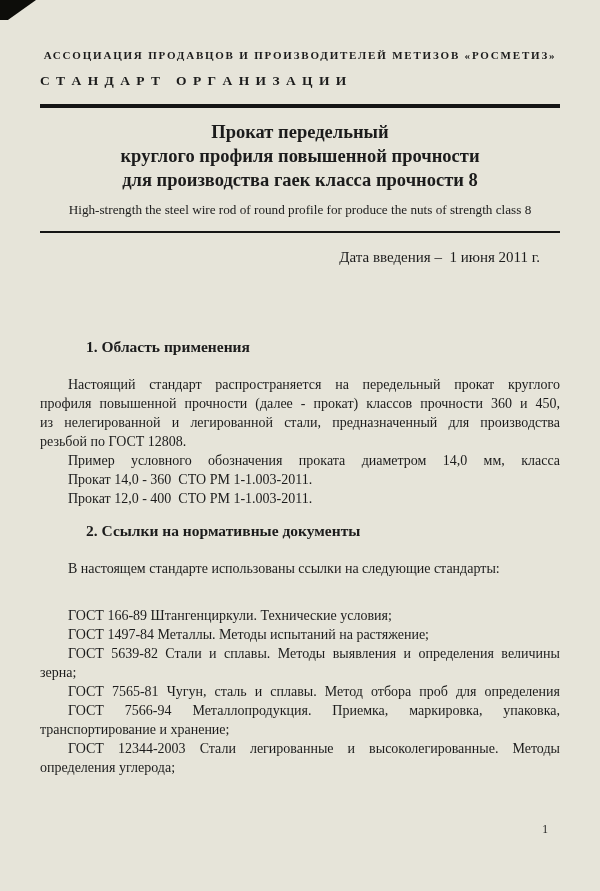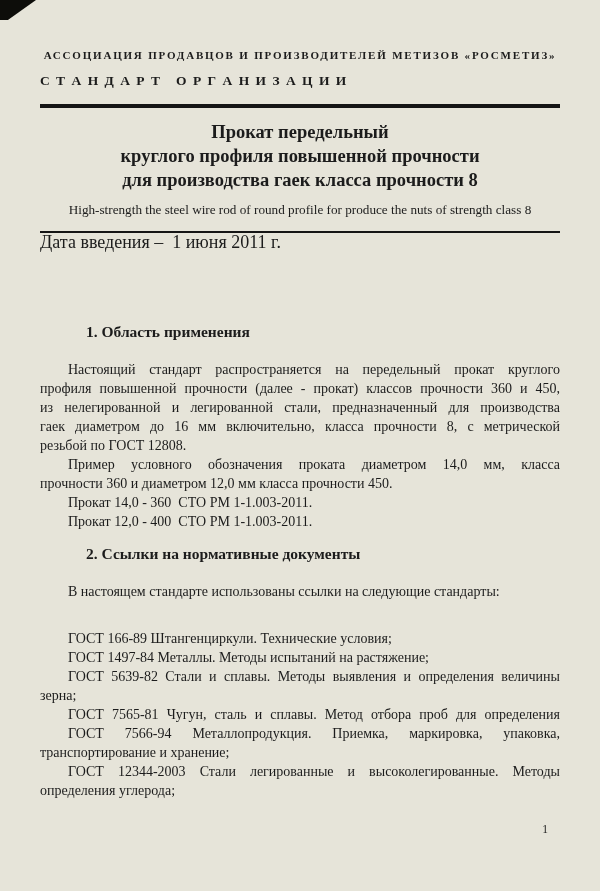--- a/index.html
+++ b/index.html
@@ -52,22 +52,24 @@
     line-height: 24px;
     font-weight: bold;
   }
   .subtitle {
     margin-top: 9px;
     text-align: center;
     font-size: 13.2px;
     line-height: 17px;
   }
   .date-line {
+    margin-top: 15px;
     padding-right: 20px;
-    font-size: 18px;
+    text-align: right;
+    font-size: 15px;
     line-height: 18px;
     white-space: pre;
   }
   .sec-heading {
     margin: 18px;
     padding-left: 28px;
     font-size: 15.5px;
     line-height: 20px;
     font-weight: bold;
   }
@@ -115,27 +117,25 @@
     <div class="rule thin"></div>
 
     <div class="date-line">Дата введения –  1 июня 2011 г.</div>
 
     <h2 class="sec-heading h-s1">1. Область применения</h2>
 
     <div class="para first">
       <div class="ln jst ind">Настоящий стандарт распространяется на передельный прокат круглого</div>
       <div class="ln jst">профиля повышенной прочности (далее - прокат) классов прочности 360 и 450,</div>
       <div class="ln jst">из нелегированной и легированной стали, предназначенный для производства</div>
-      <div class="ln jst">гаек диаметром до 16 мм включительно, класса прочности 8, с метрической</div>
       <div class="ln">резьбой по ГОСТ 12808.</div>
     </div>
 
     <div class="para">
       <div class="ln jst ind">Пример условного обозначения проката диаметром 14,0 мм, класса</div>
-      <div class="ln">прочности 360 и диаметром 12,0 мм класса прочности 450.</div>
     </div>
 
     <div class="ln ind pre">Прокат 14,0 - 360  СТО РМ 1-1.003-2011.</div>
     <div class="ln ind pre">Прокат 12,0 - 400  СТО РМ 1-1.003-2011.</div>
 
     <h2 class="sec-heading h-s2">2. Ссылки на нормативные документы</h2>
 
     <div class="ln ind intro-line">В настоящем стандарте использованы ссылки на следующие стандарты:</div>
 
     <div class="para stds">

